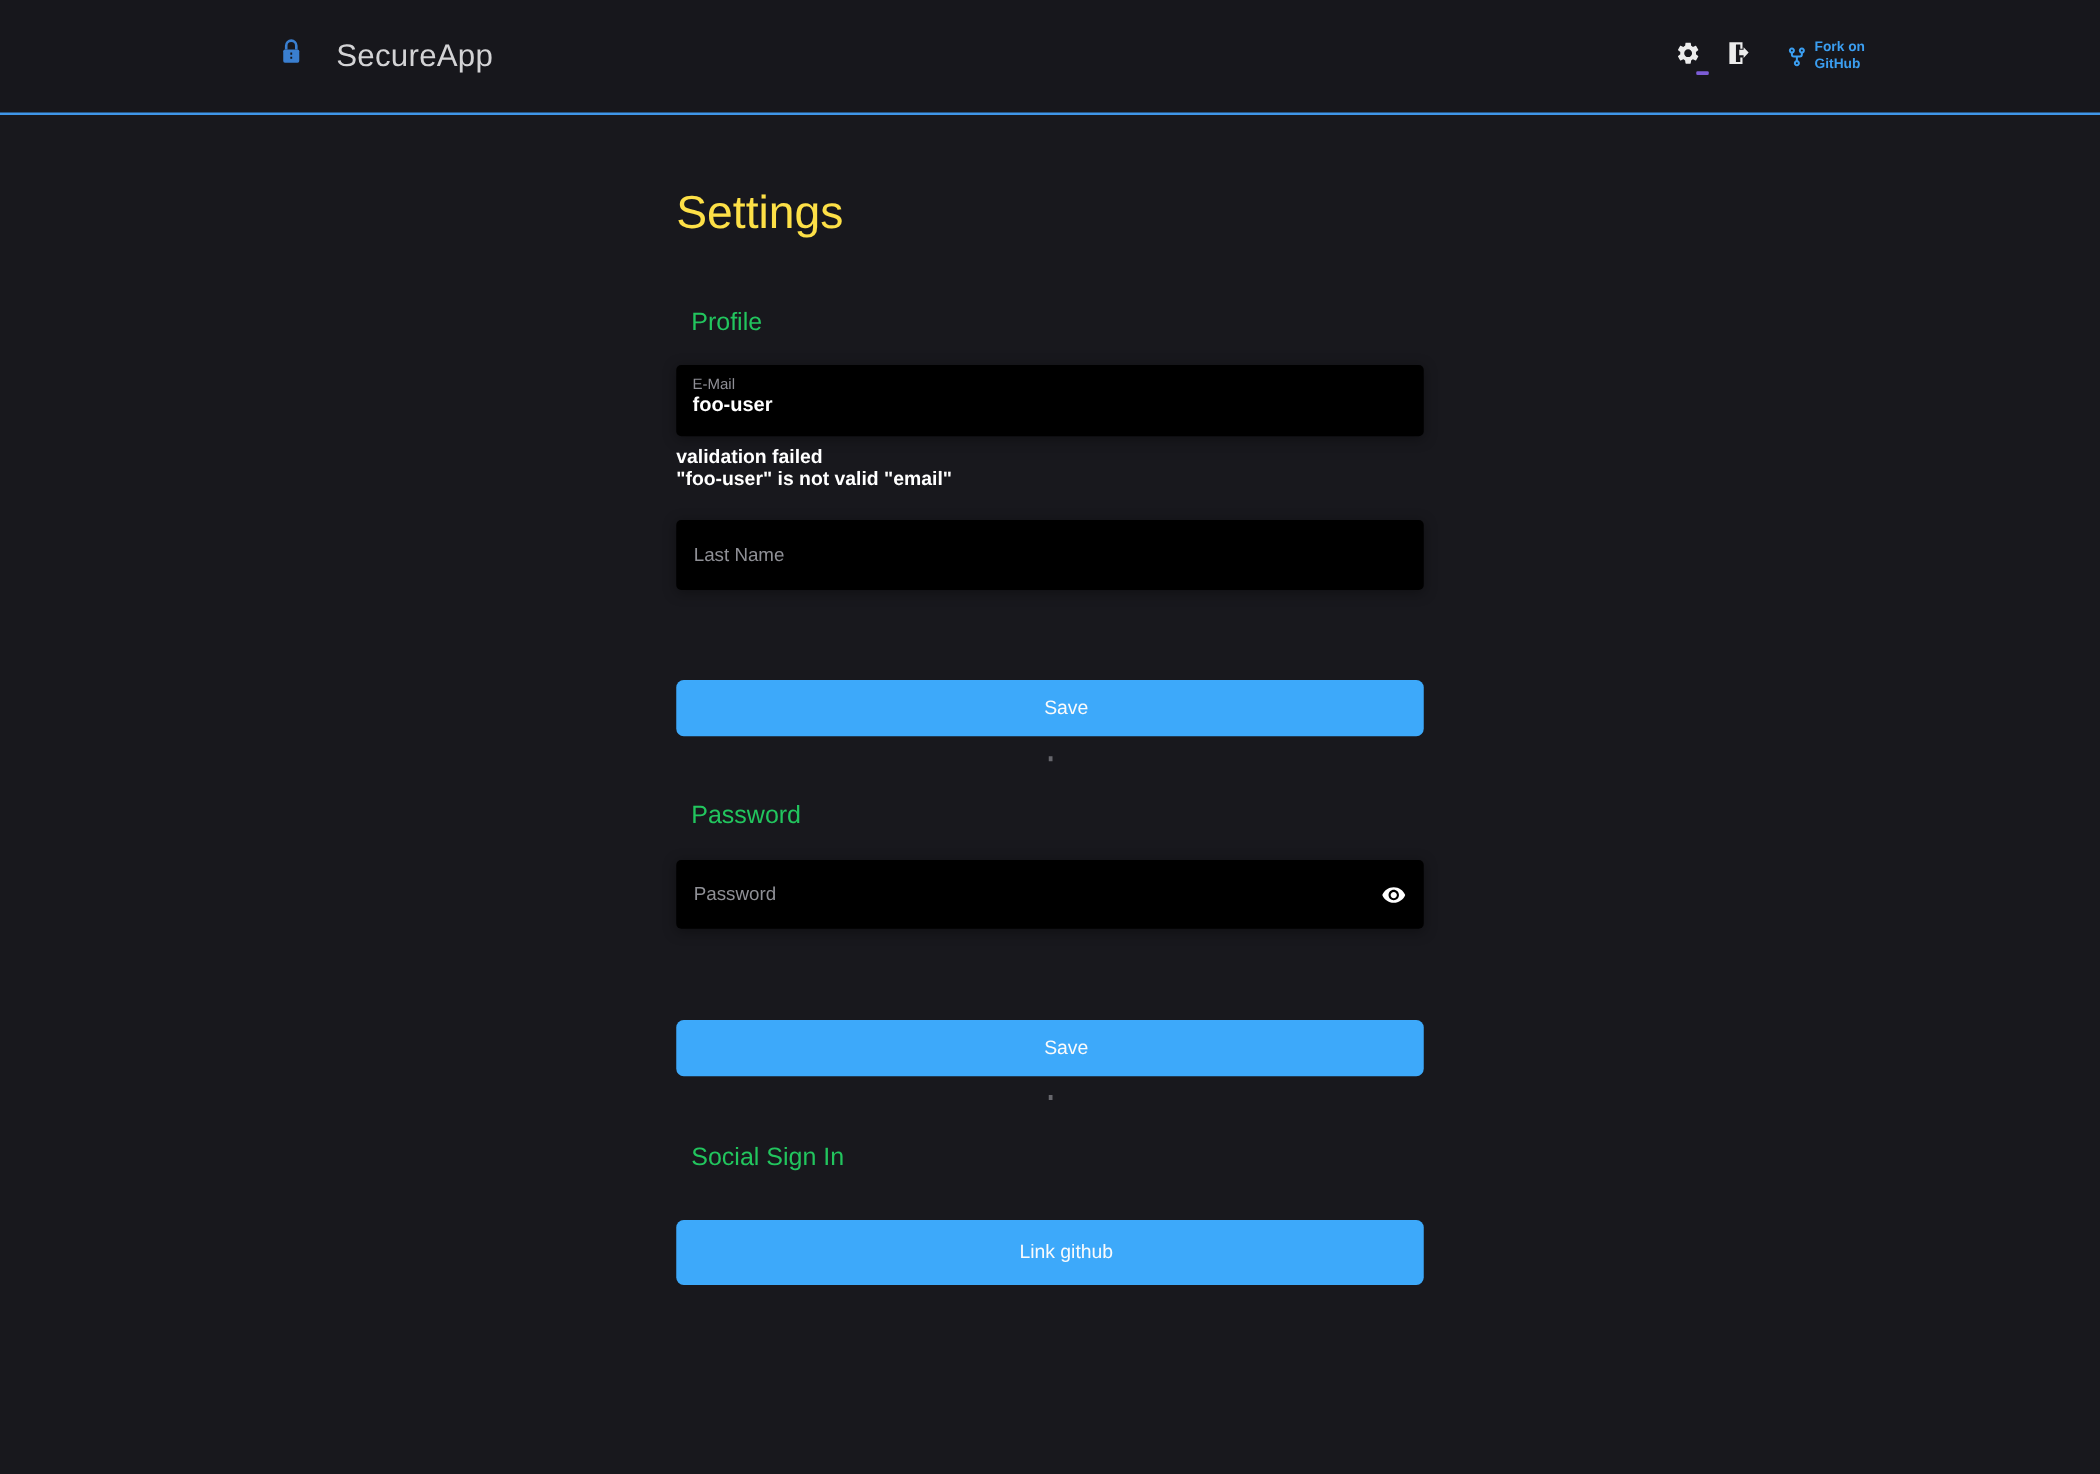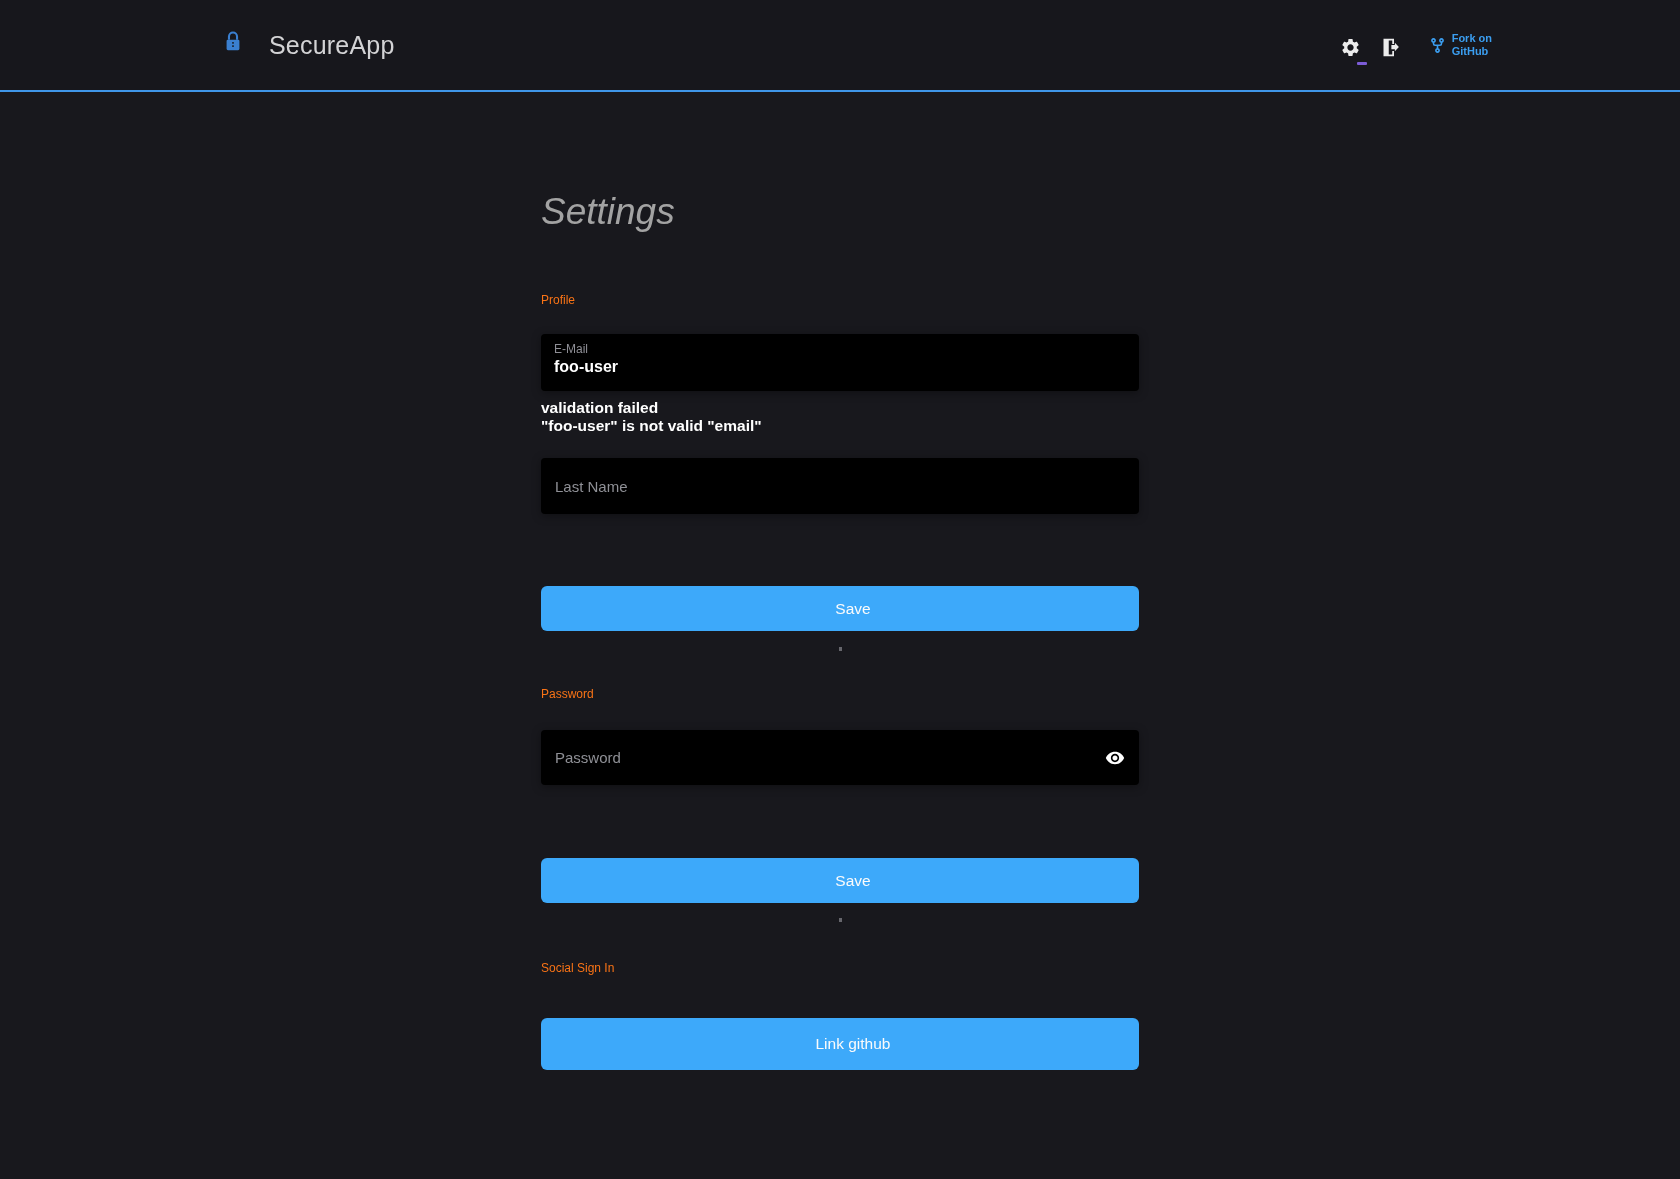--- a/index.html
+++ b/index.html
@@ -16,49 +16,48 @@
     height: 92px;
     display: flex; align-items: center; justify-content: space-between;
     padding: 0 188px 0 222px;
     border-bottom: 2px solid #3f96e8;
     background: #17171c;
   }
   .brand { display: flex; align-items: center; gap: 25px; }
   .brand .lock-wrap { display: flex; transform: translateY(-4px); }
   .brand-title { font-size: 25px; color: #d3d3d5; letter-spacing: 0.2px; }
 
-  .header-actions { display: flex; align-items: flex-end; gap: 19px; }
+  .header-actions { display: flex; align-items: flex-start; gap: 19px; }
   .icon-btn {
     background: none; border: none; padding: 0; margin: 0;
     display: flex; position: relative; cursor: pointer;
   }
   .gear-underline {
     position: absolute; right: -6px; bottom: -7px;
     width: 10px; height: 3px; border-radius: 1px;
     background: #7c5cd6;
   }
   .fork-link {
     display: flex; align-items: center; gap: 6px;
     text-decoration: none; color: #3b9ef0; margin-left: 9px; cursor: pointer;
   }
   .fork-text { display: flex; flex-direction: column; font-size: 11px; line-height: 13px; font-weight: bold; }
 
   
   main { width: 598px; margin: 0 auto; }
 
   .page-title {
-    margin: 98px 0 0;
+    margin: 56px 0 0;
     font-size: 37px; line-height: 44px; font-weight: 400;
-    color: #a3a3a3;
-    font-style: italic;
+    color: #fde047;
   }
   .section-heading {
-    margin: 0;
-    font-size: 12px; line-height: 26px; font-weight: 400;
-    color: #f97316;
+    margin: 12px;
+    font-size: 20px; line-height: 26px; font-weight: 400;
+    color: #22c55e;
   }
   #profile-heading  { margin-top: 53px; }
   #password-heading { margin-top: 30px; }
   #social-heading   { margin-top: 33px; }
 
   .email-field {
     margin-top: 21px; height: 57px;
     background: #000; border-radius: 4px;
     padding: 8px 13px 0;
     box-shadow: 0 2px 10px rgba(0,0,0,0.35);

